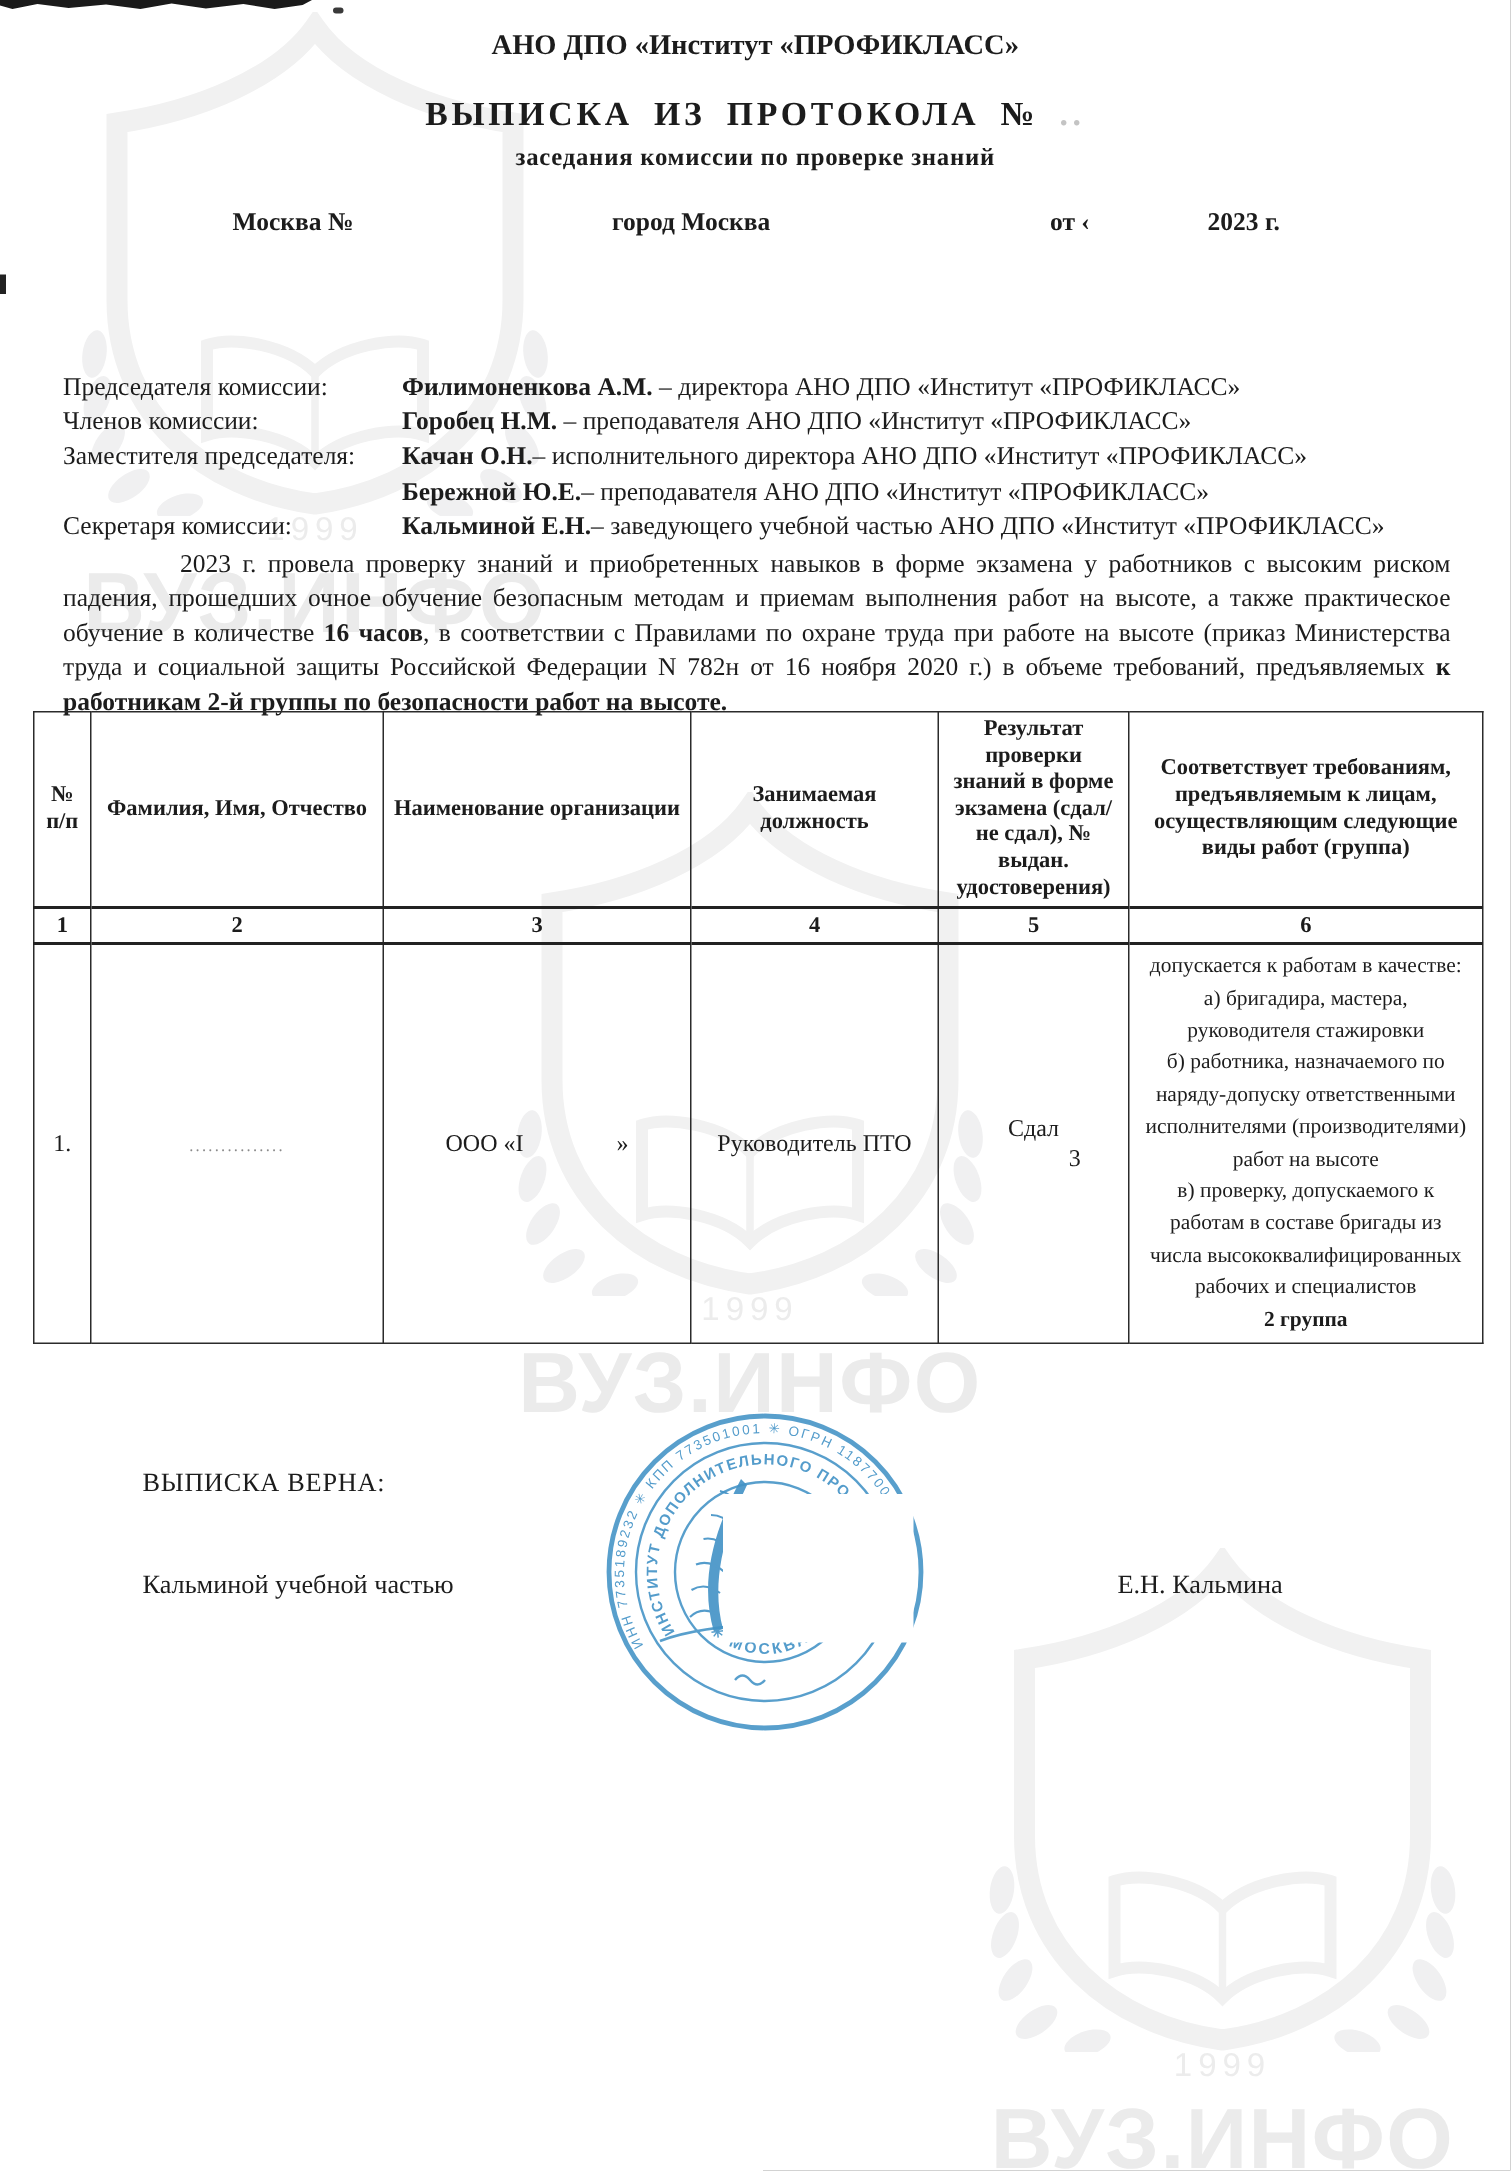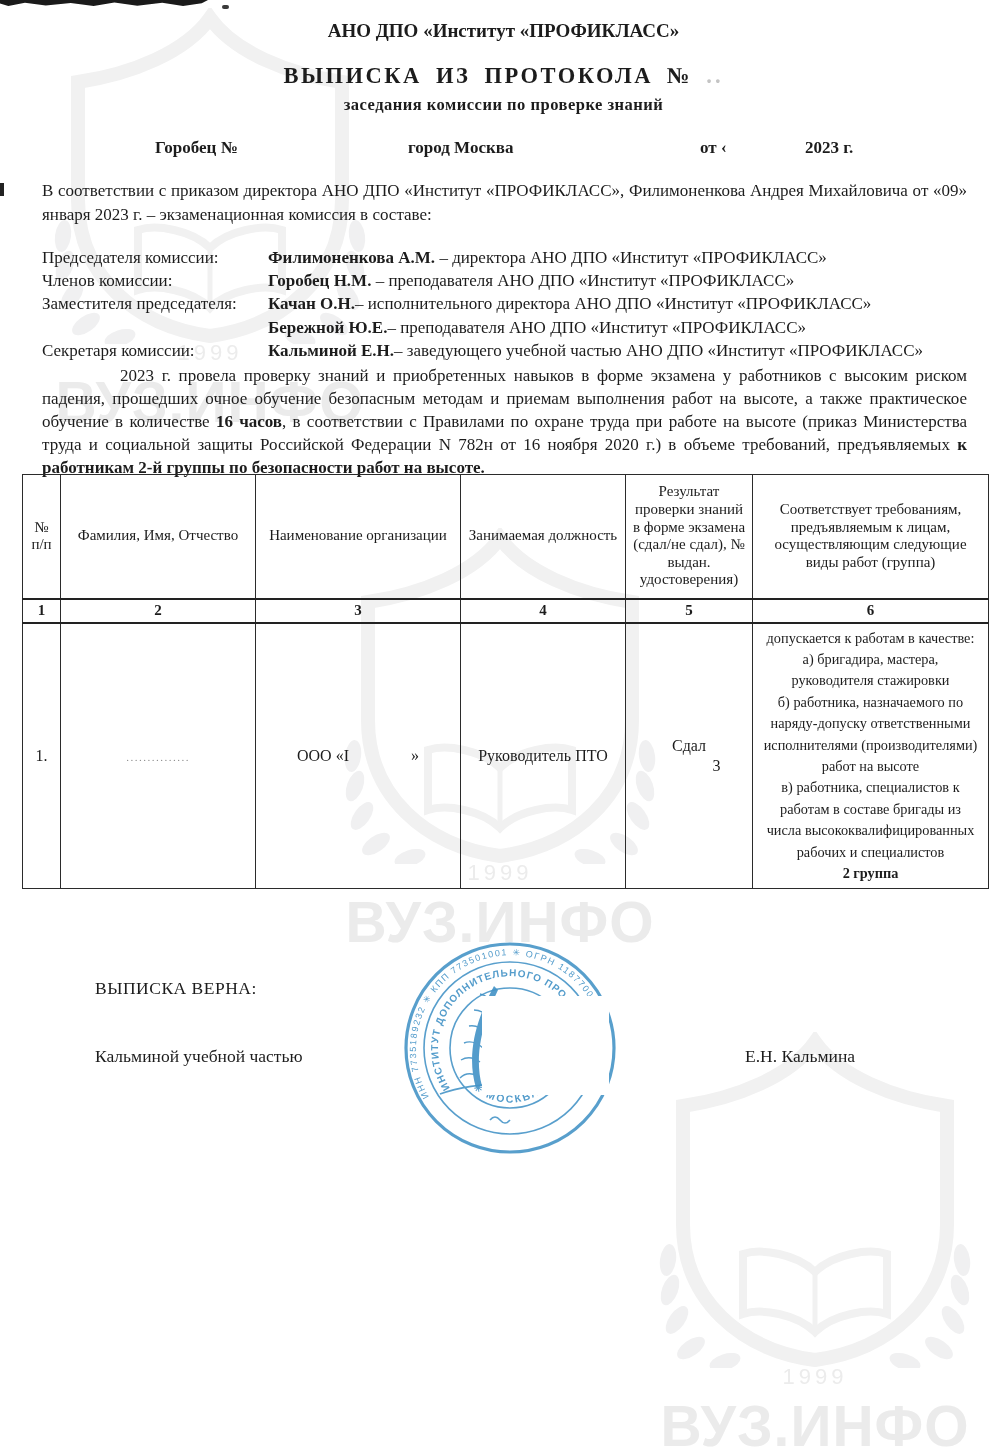--- a/index.html
+++ b/index.html
@@ -44,21 +44,21 @@
 
   .commission { top:246px; left:42px; right:30px; font-size:17px; }
   .c-row { display:flex; line-height:23.2px;gap:10px; }
   .c-label { width:216px; flex:0 0 216px; }
   .c-name { font-weight:bold; white-space:pre; }
 
   
   .tbl-wrap { top:474px; left:22px; }
   table { border-collapse:collapse; table-layout:fixed; width:966px; background:transparent; }
   td, th { border:1.5px solid #2b2b2b; }
-  th { font-size:15px; font-weight:normal; line-height:17.6px; padding:3px 5px; vertical-align:middle; text-align:center; }
+  th { font-size:15px; font-weight:bold; line-height:17.6px; padding:3px 5px; vertical-align:middle; text-align:center; }
   tr.hdr { height:124px; }
   tr.nums { height:24px; }
   tr.nums td { font-weight:bold; font-size:15px; text-align:center; border-top:2.5px solid #222; border-bottom:2px solid #222; }
   tr.body-row { height:266px; }
   tr.body-row td { font-size:16px; text-align:center; vertical-align:middle; padding:4px; }
   td.cell-num { vertical-align:middle; }
   .dots { color:#8a8a8a; font-size:11px; letter-spacing:1.5px; }
   .org-gap { display:inline-block; width:62px; }
   .result-num { padding-left:55px; margin-top:2px; }
   td.qual { text-align:left; vertical-align:middle; padding:8px 10px; }
@@ -150,27 +150,26 @@
   </div>
 
   <div class="abs org-name">АНО ДПО «Институт «ПРОФИКЛАСС»</div>
   <div class="abs doc-title">
     <span>ВЫПИСКА ИЗ ПРОТОКОЛА №</span>
     <span class="title-redact">..</span>
   </div>
   <div class="abs doc-subtitle">заседания комиссии по проверке знаний</div>
 
   <div class="abs meta">
-    <span class="meta-group">Горобец №</span>
+    <span class="meta-group">Москва №</span>
     <span class="meta-city">город Москва</span>
     <span class="meta-from">от ‹</span>
     <span class="meta-year">2023 г.</span>
   </div>
 
-  <div class="abs para p1">В соответствии с приказом директора АНО ДПО «Институт «ПРОФИКЛАСС», Филимоненкова Андрея Михайловича от «09» января 2023 г. – экзаменационная комиссия в составе:</div>
 
   <div class="abs commission">
       <div class="c-row">
       <span class="c-label">Председателя комиссии:</span>
       <span class="c-text"><b class="c-name">Филимоненкова А.М. </b><span>– директора АНО ДПО «Институт «ПРОФИКЛАСС»</span></span>
     </div>
       <div class="c-row">
       <span class="c-label">Членов комиссии:</span>
       <span class="c-text"><b class="c-name">Горобец Н.М. </b><span>– преподавателя АНО ДПО «Институт «ПРОФИКЛАСС»</span></span>
     </div>
@@ -232,21 +231,21 @@
           </td>
           <td class="qual">
             <div>
                 <div class="qline">допускается к работам в качестве:</div>
                 <div class="qline">а) бригадира, мастера,</div>
                 <div class="qline">руководителя стажировки</div>
                 <div class="qline">б) работника, назначаемого по</div>
                 <div class="qline">наряду-допуску ответственными</div>
                 <div class="qline">исполнителями (производителями)</div>
                 <div class="qline">работ на высоте</div>
-                <div class="qline">в) работника, специалистов к</div>
+                <div class="qline">в) проверку, допускаемого к</div>
                 <div class="qline">работам в составе бригады из</div>
                 <div class="qline">числа высококвалифицированных</div>
                 <div class="qline">рабочих и специалистов</div>
               </div>
             <div class="qline qline-bold">2 группа</div>
           </td>
         </tr>
       </tbody>
     </table>
   </div>

